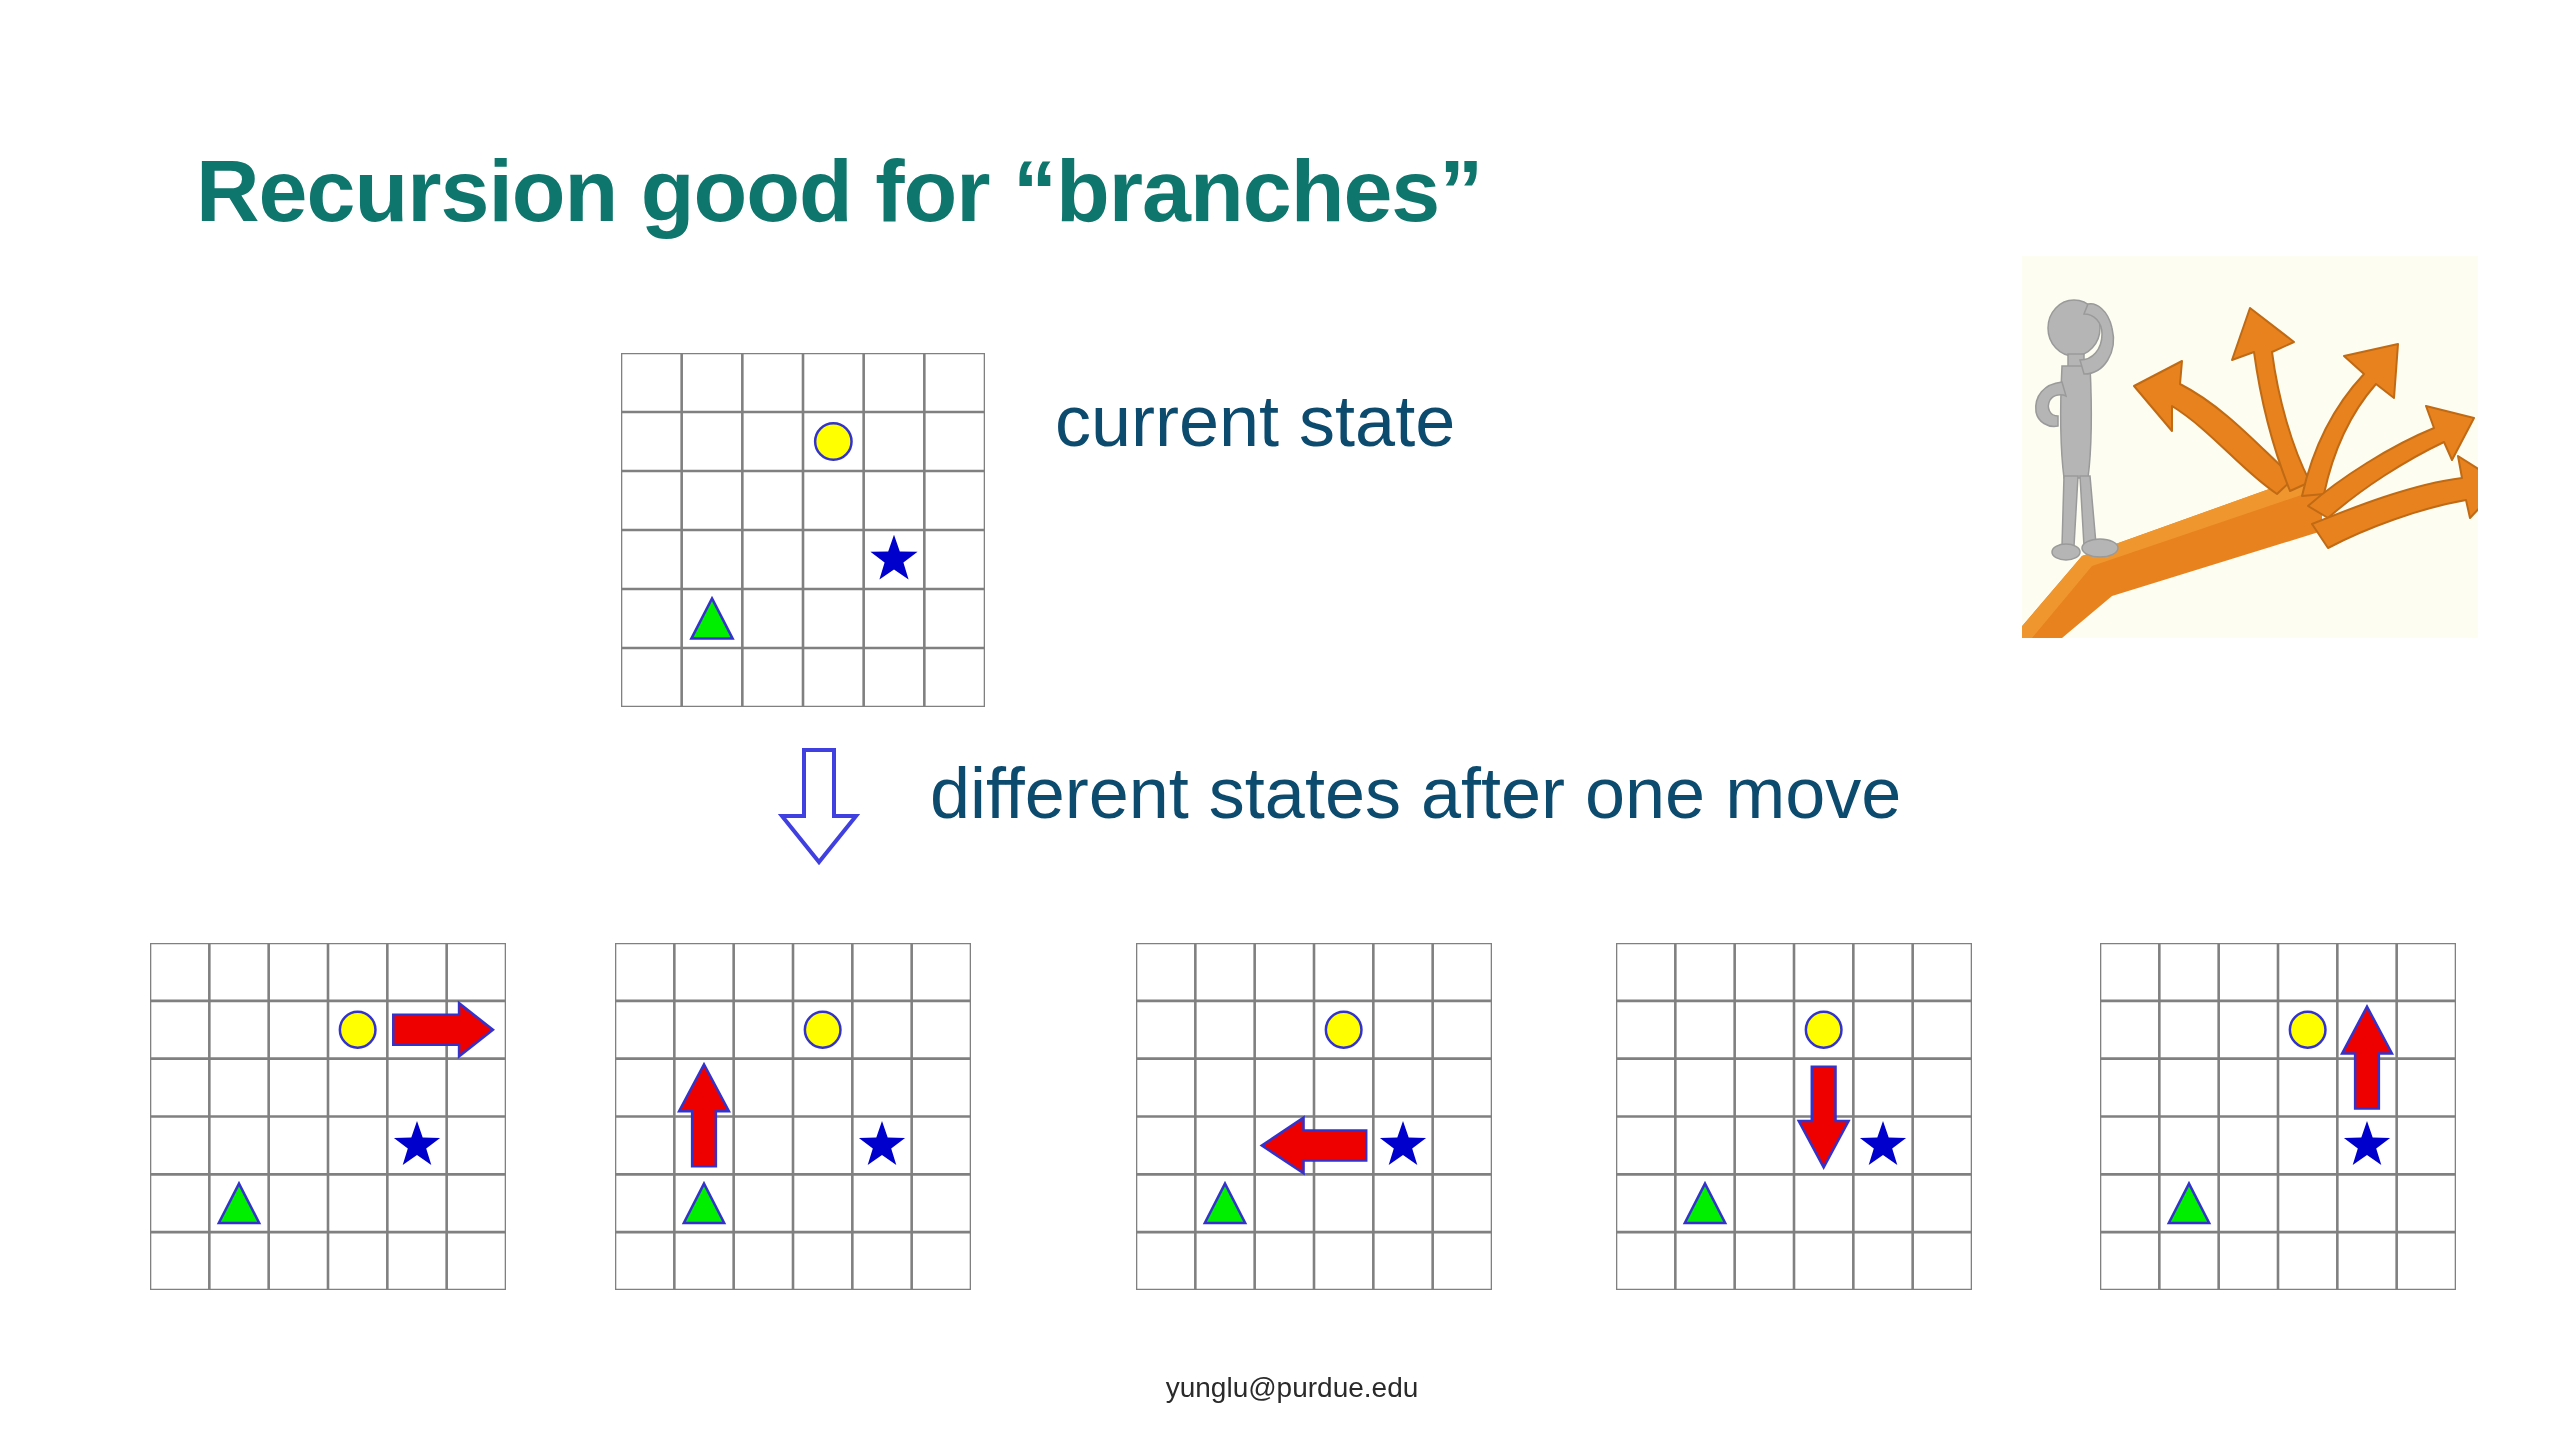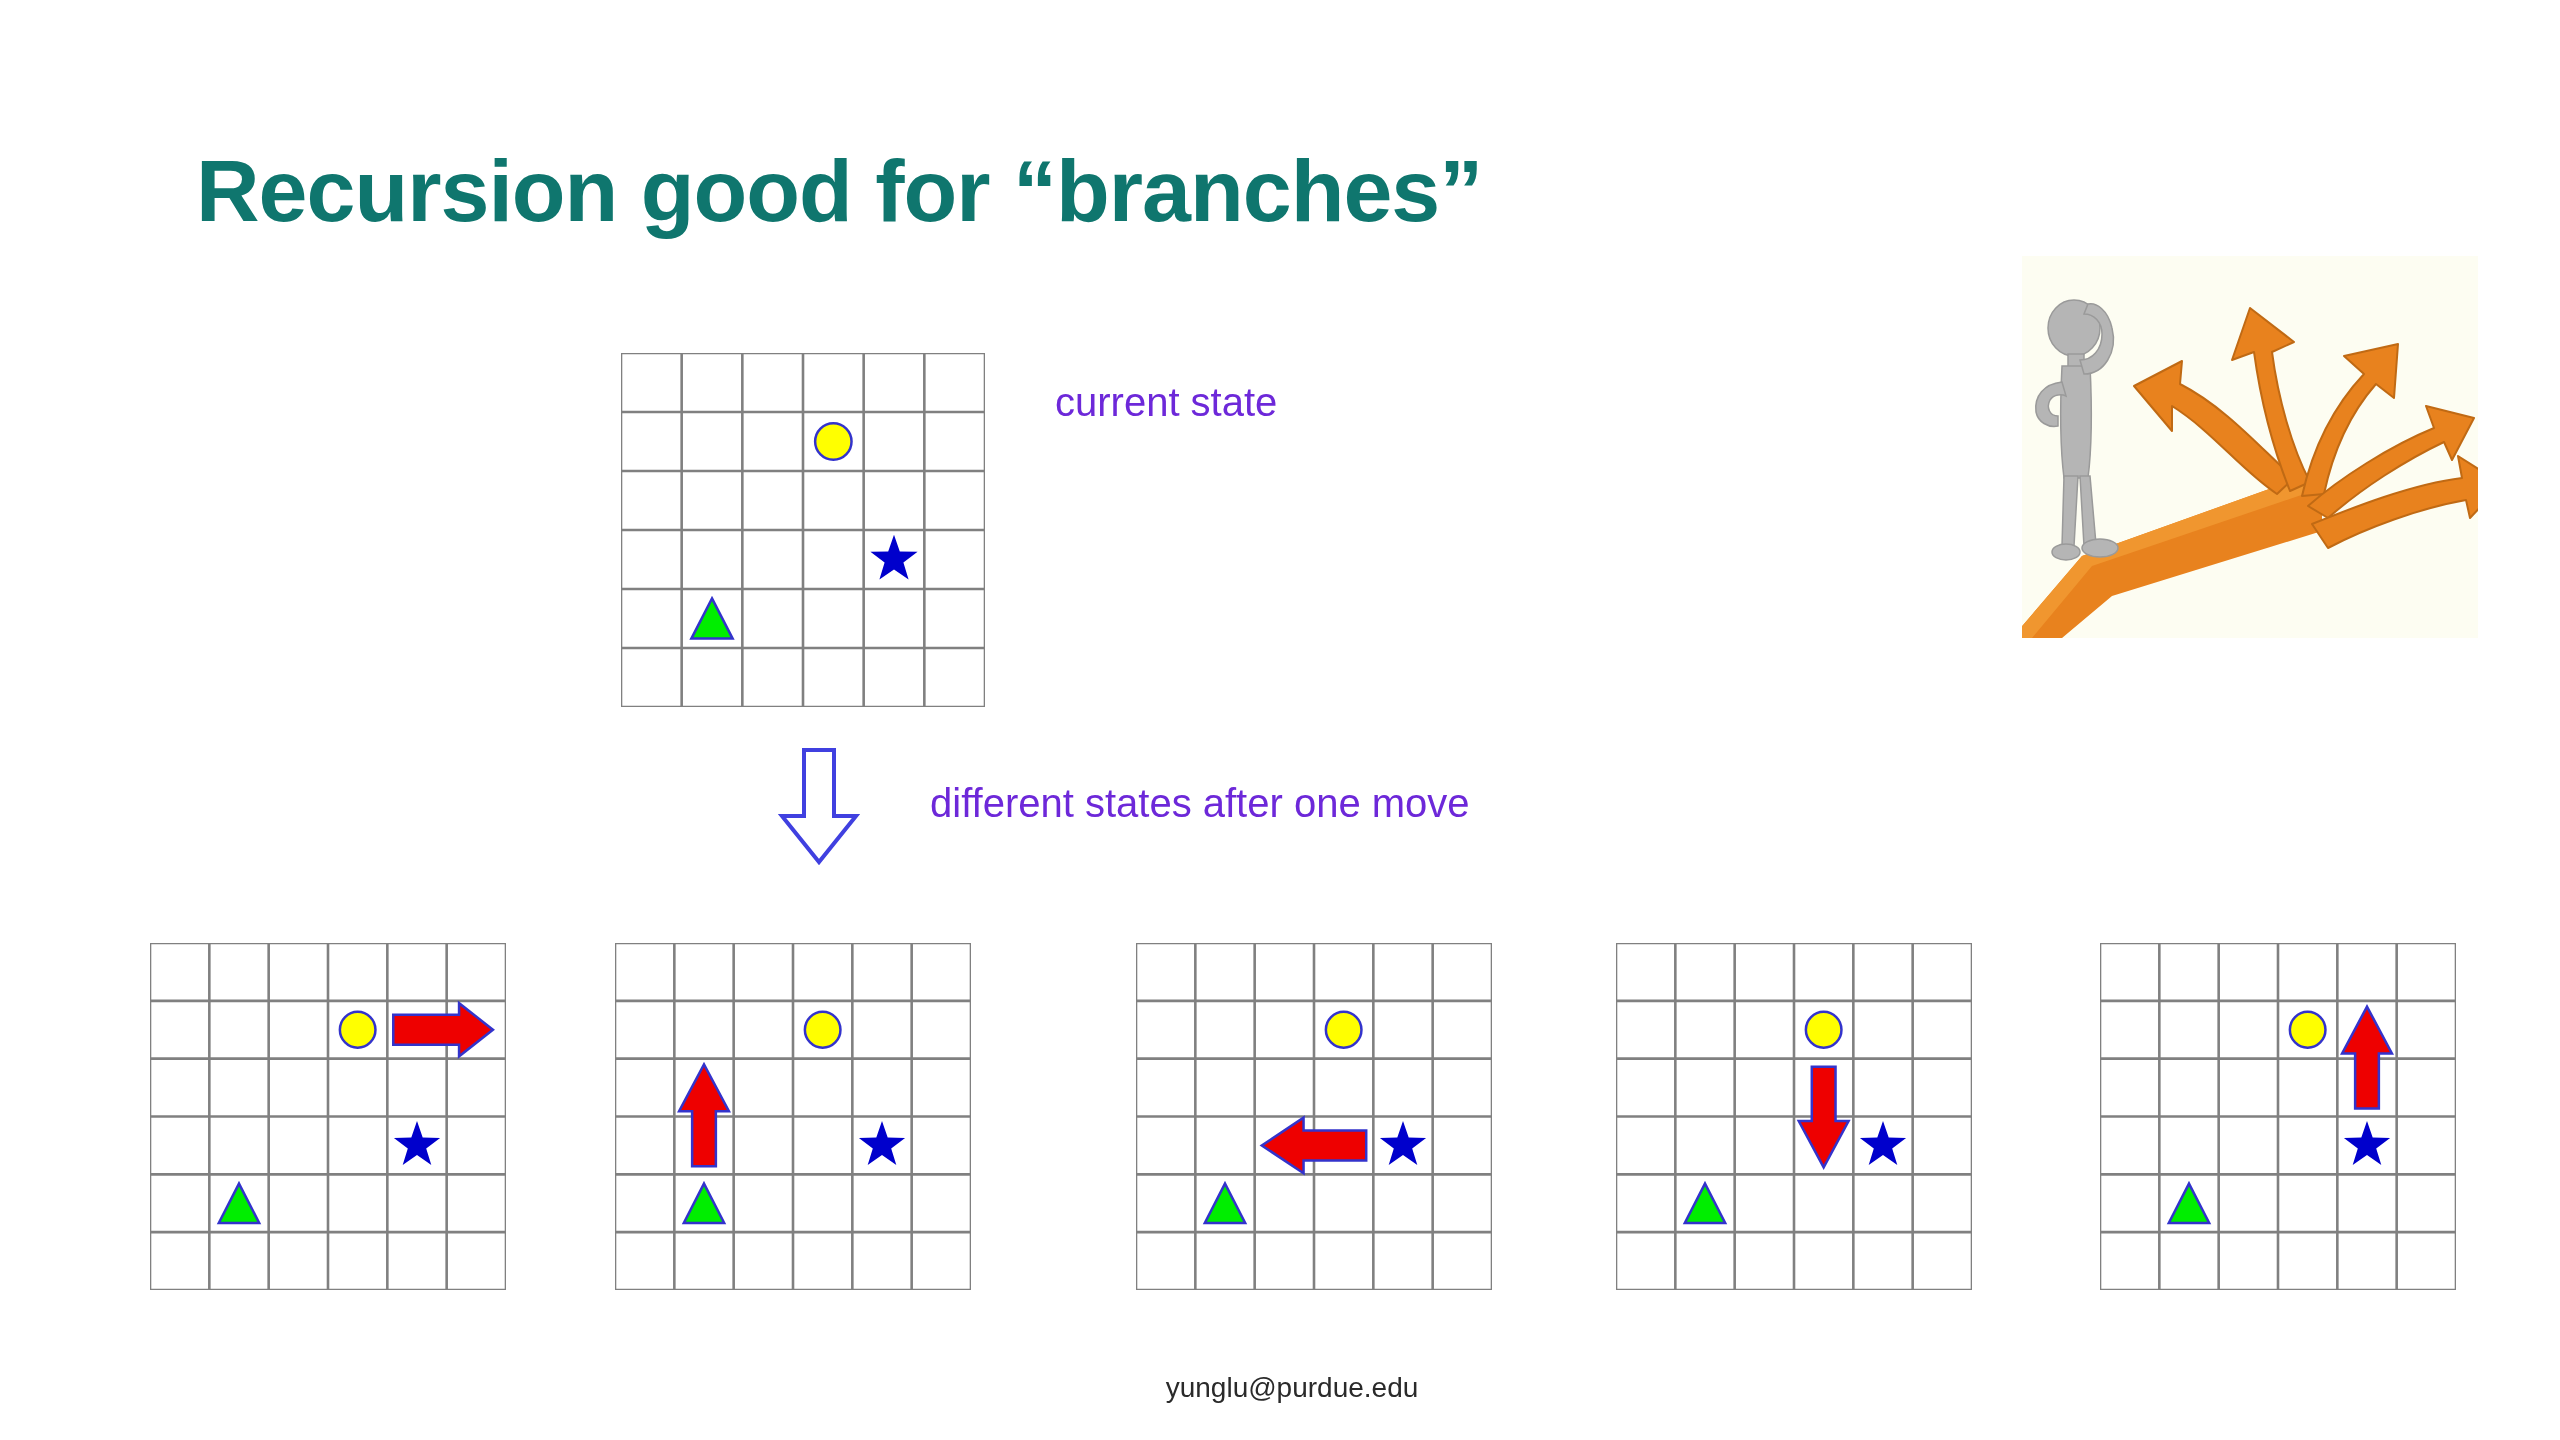--- a/index.html
+++ b/index.html
@@ -34,26 +34,26 @@
     top: 256px;
     width: 456px;
     height: 382px;
     background: #fdfdf2;
     overflow: hidden;
   }
 
   
   .slide-label {
     position: absolute;
-    font-size: 40px;
-    color: #6d28d9;
+    font-size: 72px;
+    color: #0c4a6e;
     white-space: nowrap;
   }
   #label-current-state { left: 1055px; top: 380px; }
-  #label-different-states { left: 930px; top: 752px; margin-top: 29px; }
+  #label-different-states { left: 930px; top: 752px; }
 
   
   #flow-down-arrow {
     position: absolute;
     left: 778px;
     top: 748px;
     width: 82px;
     height: 118px;
   }
 

